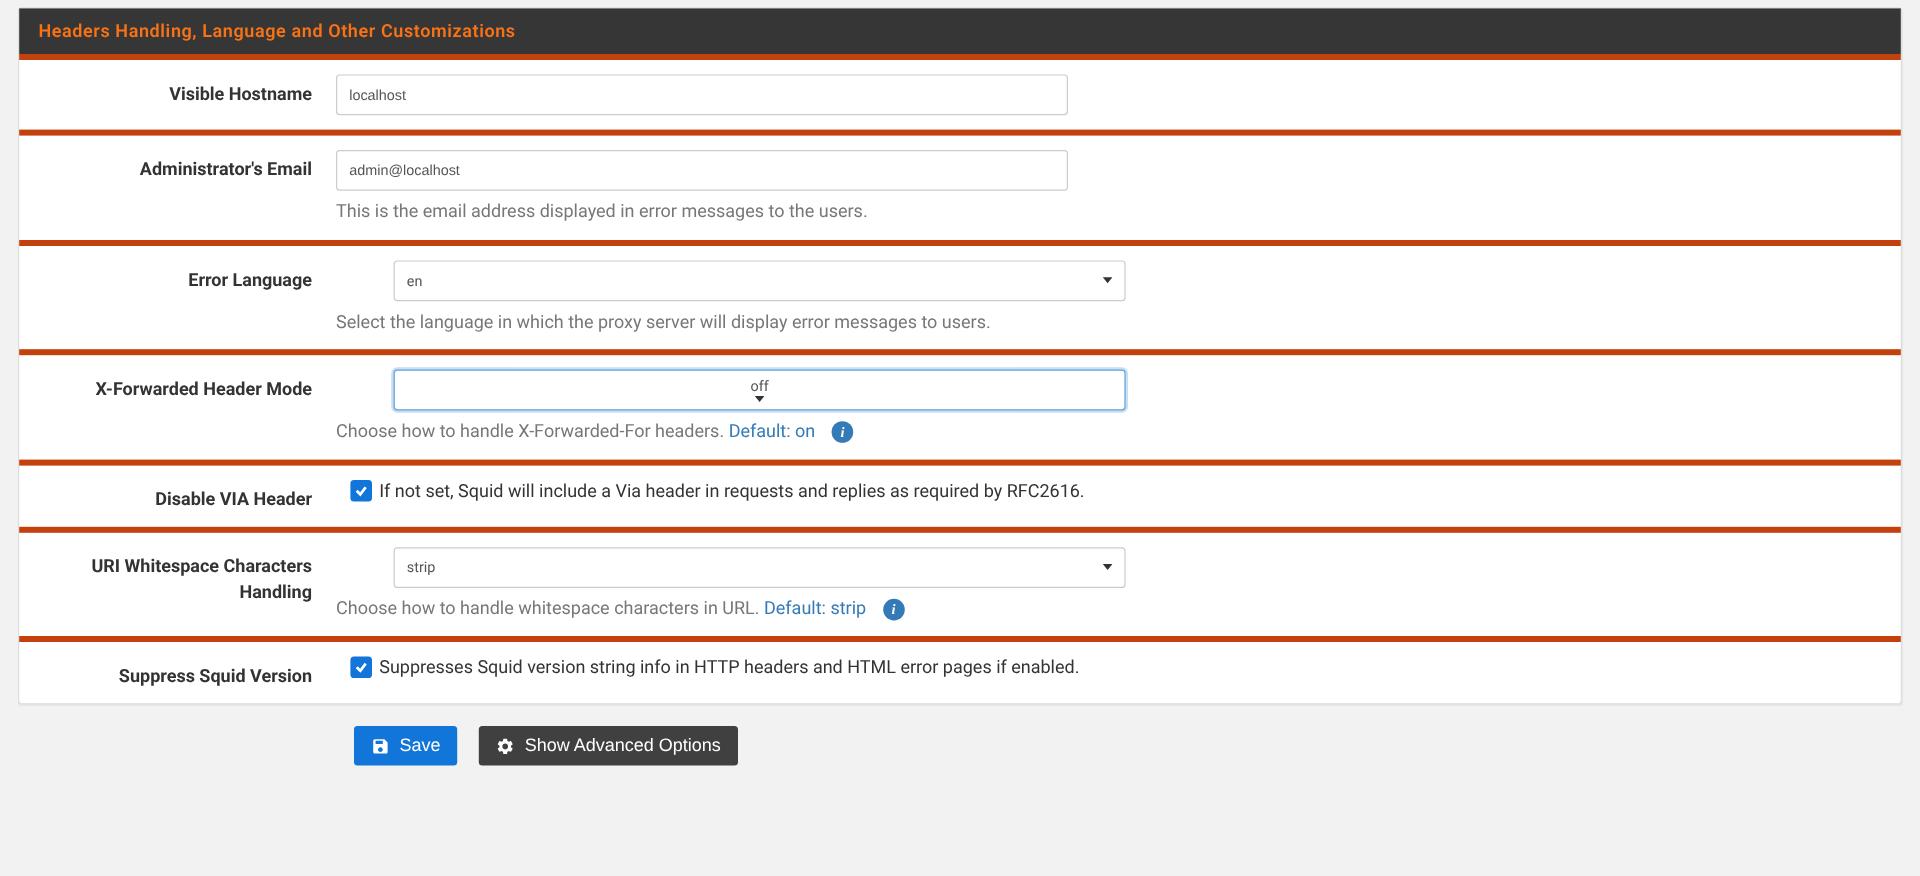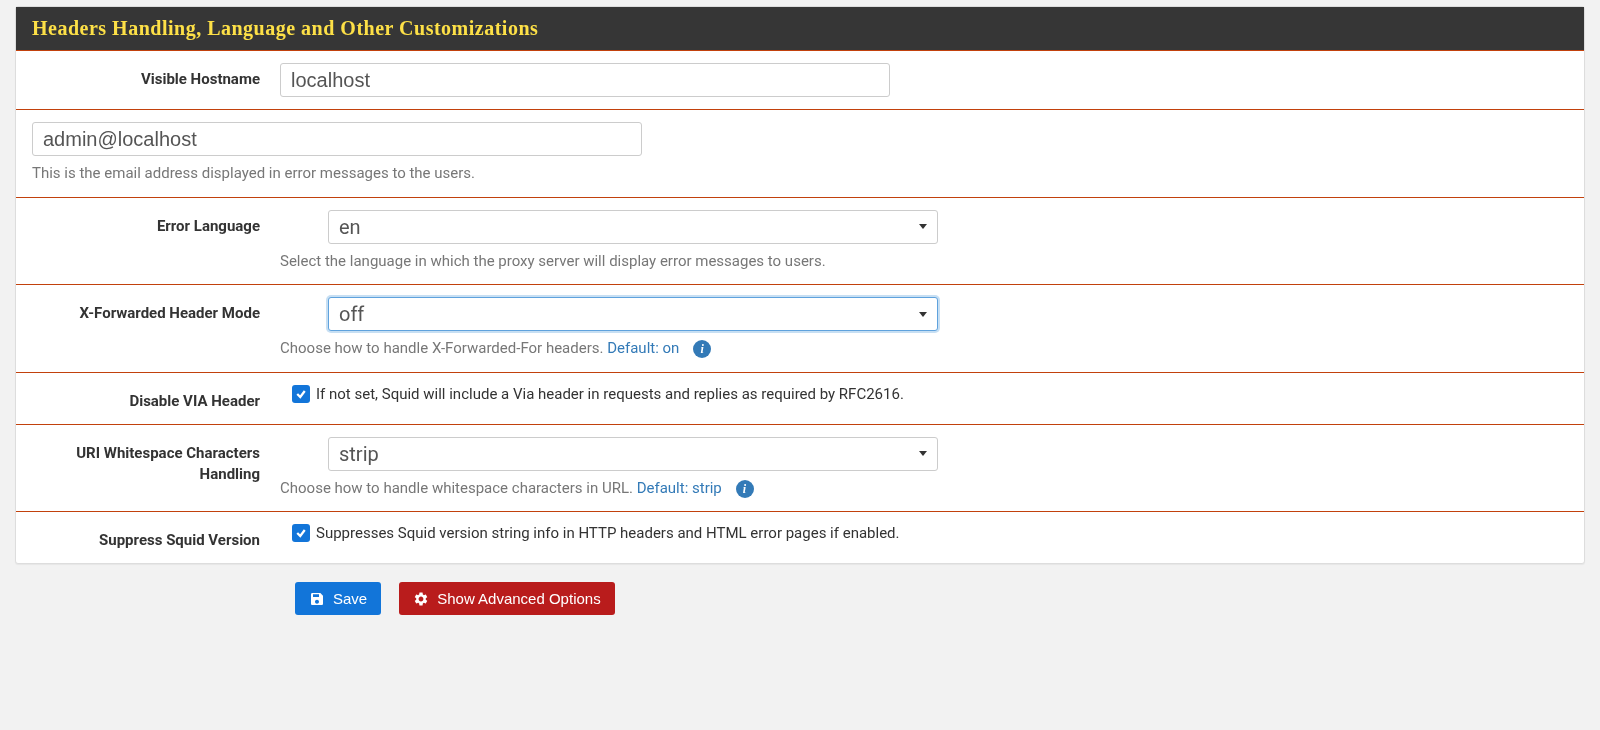--- a/index.html
+++ b/index.html
@@ -1,54 +1,55 @@
 <!DOCTYPE html>
 <html><head>
   <meta charset="utf-8">
   <style>
     * { box-sizing: border-box; margin: 0; padding: 0; }
     body { font-family: -apple-system, BlinkMacSystemFont, "Segoe UI", Roboto, "Helvetica Neue", Arial, sans-serif; font-size: 15px; color: #333; background: #f2f2f2; padding: 0 15px; }
     .panel { background: #fff; margin: 6px 0 18px; border: 1px solid #ddd; border-radius: 3px; box-shadow: 0 1px 1px rgba(0,0,0,0.05); }
-    .panel-header { background: #363636; color: #fde047; padding: 10px 16px; font-size: 20px; font-weight: 600; letter-spacing: 0.5px; font-family: Liberation Serif, serif; }
-    .form-row { display: flex; align-items: flex-start; padding: 12px 16px; border-top: 1px solid #c2410c; }
+    .panel-header { background: #363636; color: #f97316; padding: 10px 16px; font-size: 15px; font-weight: 600; letter-spacing: 0.5px; }
+    .form-row { display: flex; align-items: flex-start; padding: 12px 16px; border-top: 5px solid #c2410c; }
     .form-row:first-of-type { border-top: none; }
     .label-col { width: 248px; flex-shrink: 0; text-align: right; padding-right: 20px; font-weight: 700; color: #333; font-size: 15px; line-height: 1.4; padding-top: 6px; }
     .input-col { flex: 1; }
-    input[type="text"], .select-box { width: 610px; height: 34px; padding: 6px 10px; border: 1px solid #ccc; border-radius: 3px; font-size: 20px; color: #555; background: #fff; }
-    input[type="text"]:focus, .select-box.focused { outline: none; border-color: #66afe9; box-shadow: 0 0 5px rgba(102,175,233,.7); }
+    input[type="text"], .select-box { width: 610px; height: 34px; padding: 6px 10px; border: 1px solid #ccc; border-radius: 3px; font-size: 12px; color: #555; background: #fff; }
+    input[type="text"]:focus, .select-box.focused { outline: none; border-color: #66afe9; box-shadow: 0 0 5px rgba(102,175,233,.7); flex-direction: column; }
     .select-box { display: flex; align-items: center; justify-content: space-between; cursor: pointer; position: relative; margin-left: 48px; }
     .select-box.focused { border-color: #5fa2dd; box-shadow: 0 0 0 2px rgba(95,162,221,.35); }
     .select-caret { width: 0; height: 0; border-left: 4px solid transparent; border-right: 4px solid transparent; border-top: 5px solid #333; }
     .help-text { color: #777; font-size: 15px; margin-top: 6px; line-height: 1.5; }
     .help-text a, .default-link { color: #337ab7; text-decoration: none; }
     .checkbox-row { display: flex; align-items: flex-start; padding-left: 12px; }
     .custom-checkbox { width: 18px; height: 18px; background: #1275d9; border-radius: 3px; display: inline-flex; align-items: center; justify-content: center; flex-shrink: 0; margin-right: 6px; cursor: pointer; }
     .custom-checkbox svg { width: 12px; height: 12px; stroke: #fff; stroke-width: 3; fill: none; }
     .checkbox-label { color: #333; font-size: 15px; }
     .info-badge { display: inline-flex; width: 18px; height: 18px; background: #337ab7; color: #fff; border-radius: 50%; align-items: center; justify-content: center; font-size: 12px; font-weight: bold; font-style: italic; font-family: Georgia, serif; margin-left: 10px; vertical-align: middle; cursor: pointer; }
     .button-row { padding: 0 0 20px 280px; display: flex; gap: 18px; }
     .btn { display: inline-flex; align-items: center; padding: 8px 14px; border-radius: 3px; color: #fff; font-size: 15px; border: none; cursor: pointer; gap: 8px; }
     .btn-save { background: #1275d9; }
-    .btn-adv { background: #b91c1c; }
+    .btn-adv { background: #404040; }
     .btn svg { width: 16px; height: 16px; fill: #fff; }
   </style>
 </head>
 <body>
 
 <div class="panel">
   <div class="panel-header">Headers Handling, Language and Other Customizations</div>
 
   <div class="form-row">
     <div class="label-col">Visible Hostname</div>
     <div class="input-col">
       <input type="text" value="localhost" style="">
     </div>
   </div>
 
   <div class="form-row">
+    <div class="label-col">Administrator's Email</div>
     <div class="input-col">
       <input type="text" value="admin@localhost" style="">
       <div class="help-text">This is the email address displayed in error messages to the users.</div>
     </div>
   </div>
 
   <div class="form-row">
     <div class="label-col">Error Language</div>
     <div class="input-col">
       <div class="select-box">

